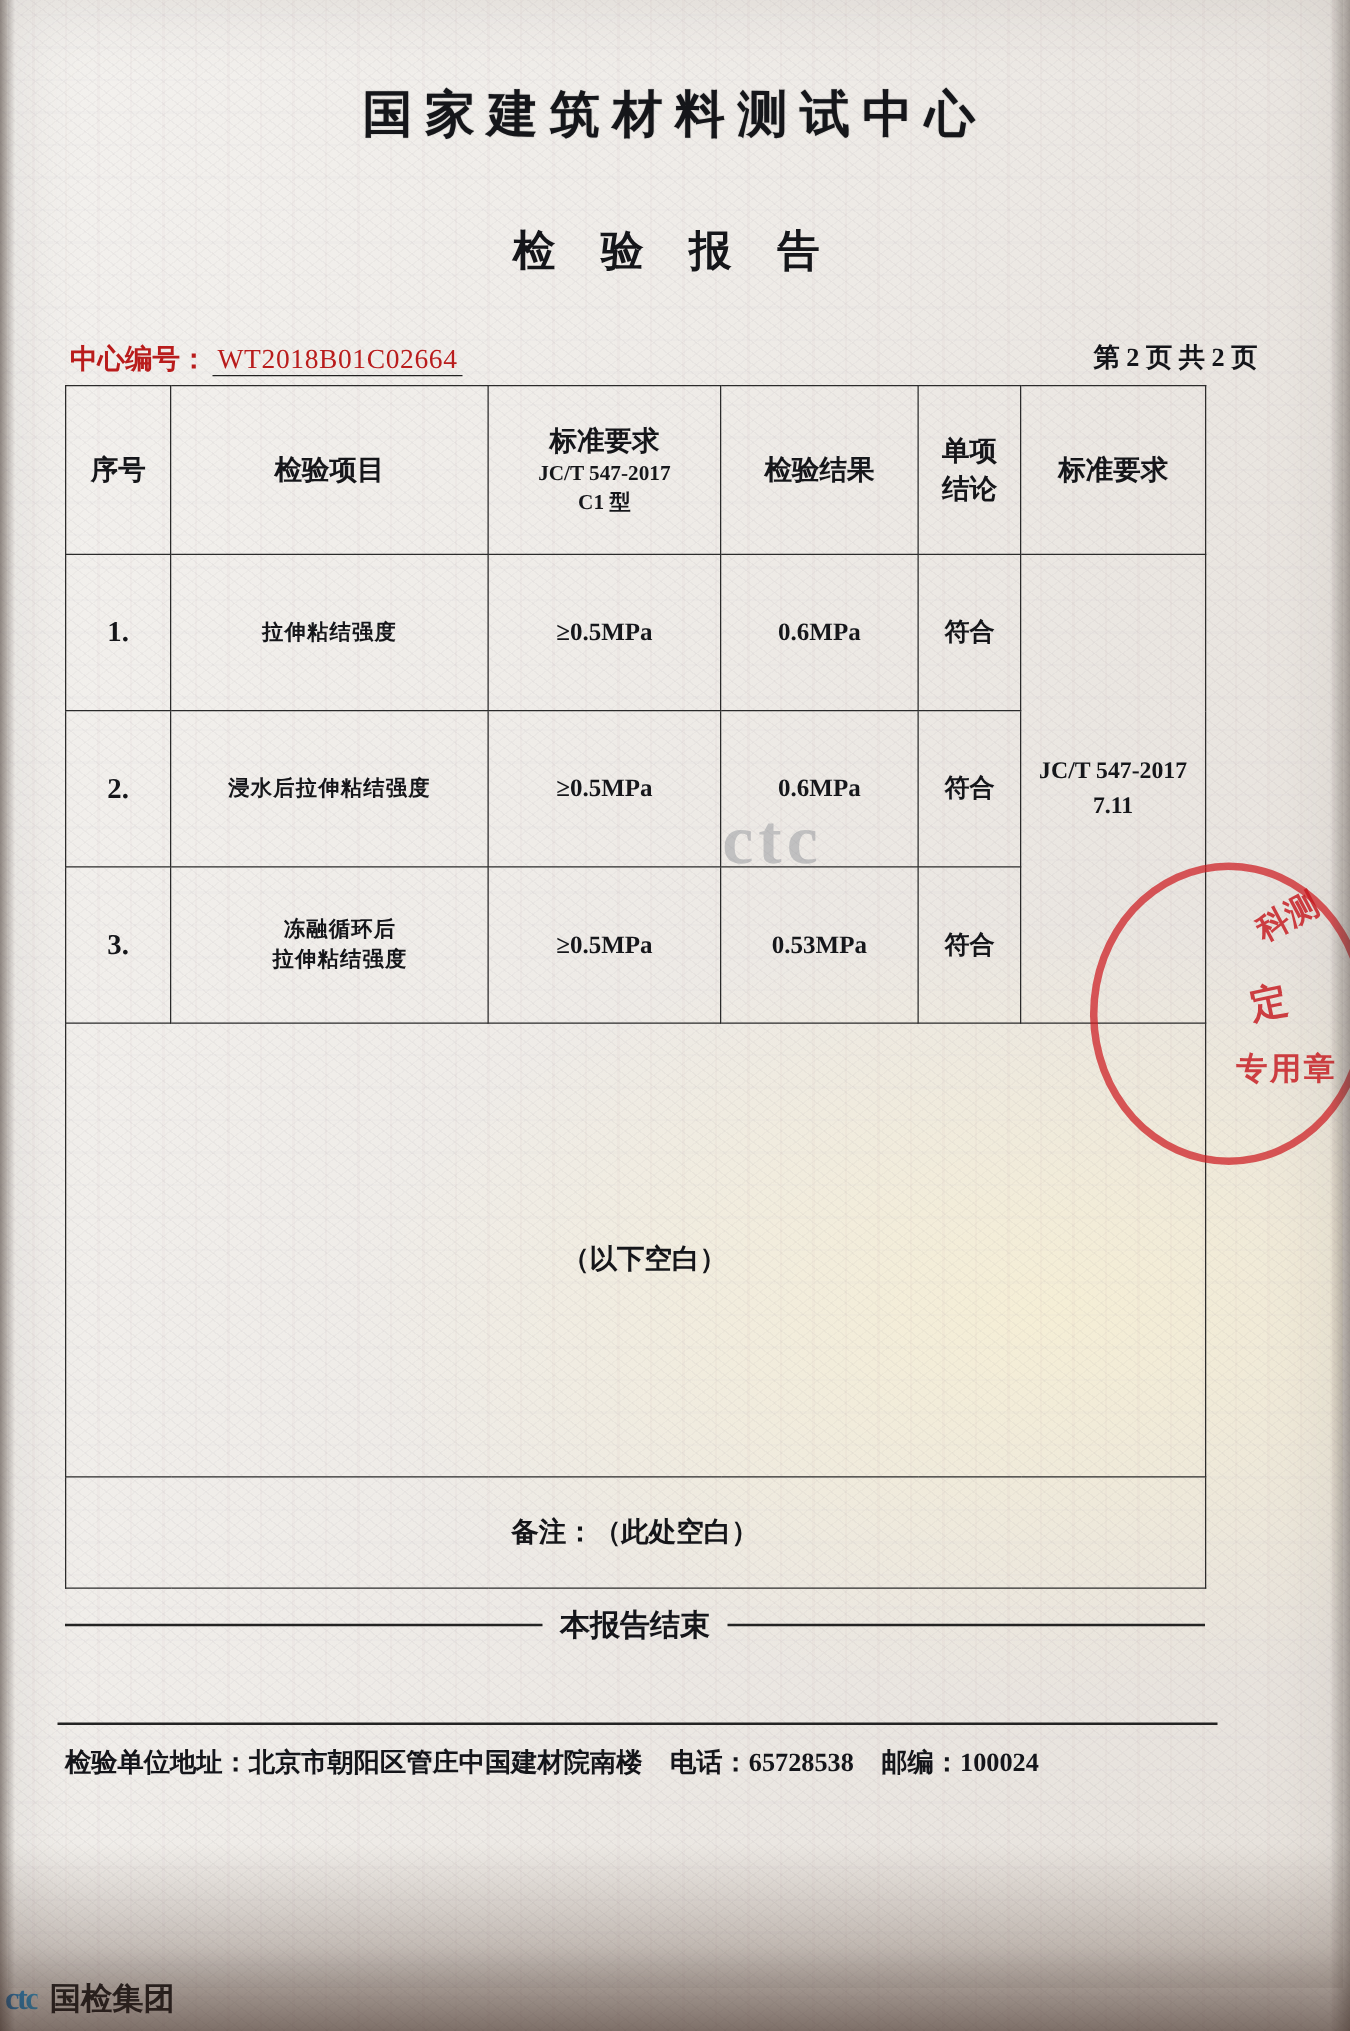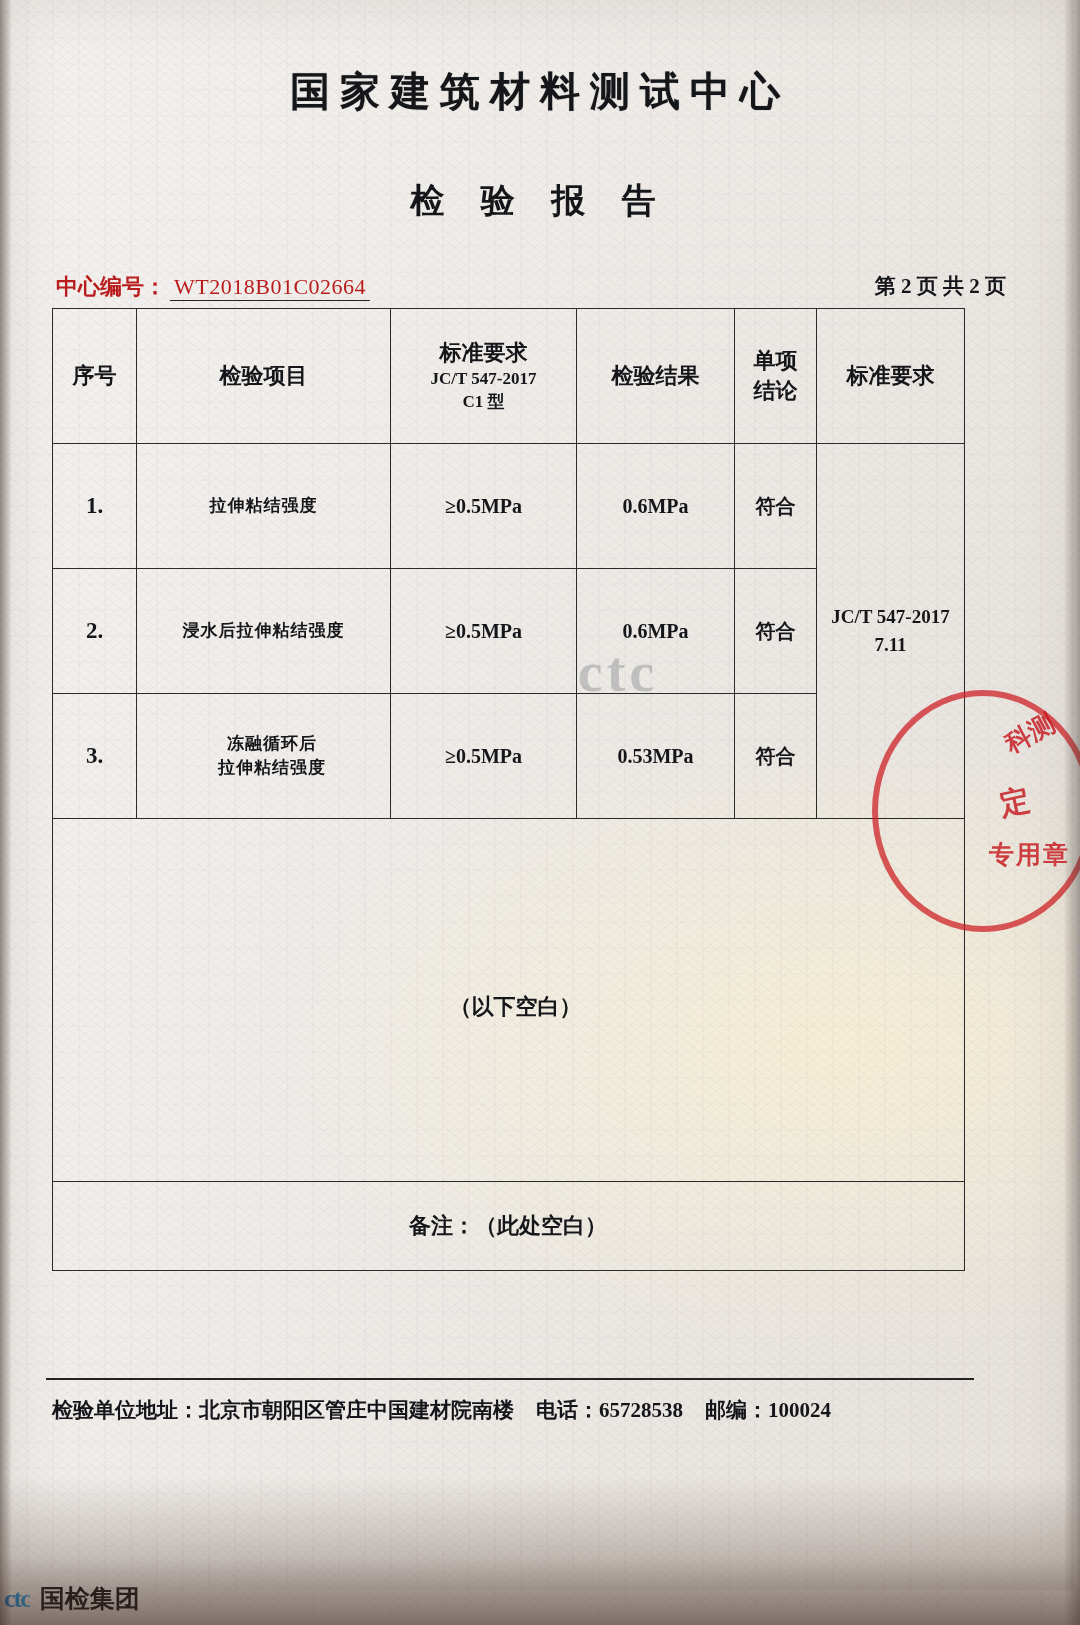--- a/index.html
+++ b/index.html
@@ -372,20 +372,25 @@
       <tr>
         <td class="remark" colspan="6">备注：（此处空白）</td>
       </tr>
     </tbody>
       </table>
 
     <div class="watermark">
       <div class="wm1">ctc</div>
     </div>
 
+    <div class="end-row">
+      <div class="line"></div>
+      <div class="txt">本报告结束</div>
+      <div class="line"></div>
+    </div>
 
     <div class="footer-rule"></div>
     <div class="footer-text">
       <span>检验单位地址：</span><span>北京市朝阳区管庄中国建材院南楼</span><span class="sp"></span><span>电话：</span><span>65728538</span><span class="sp"></span><span>邮编：</span><span>100024</span>
     </div>
 
     <div class="stamp">
       <div class="ring"></div>
       <div class="t1">科测</div>
       <div class="t2">定</div>

